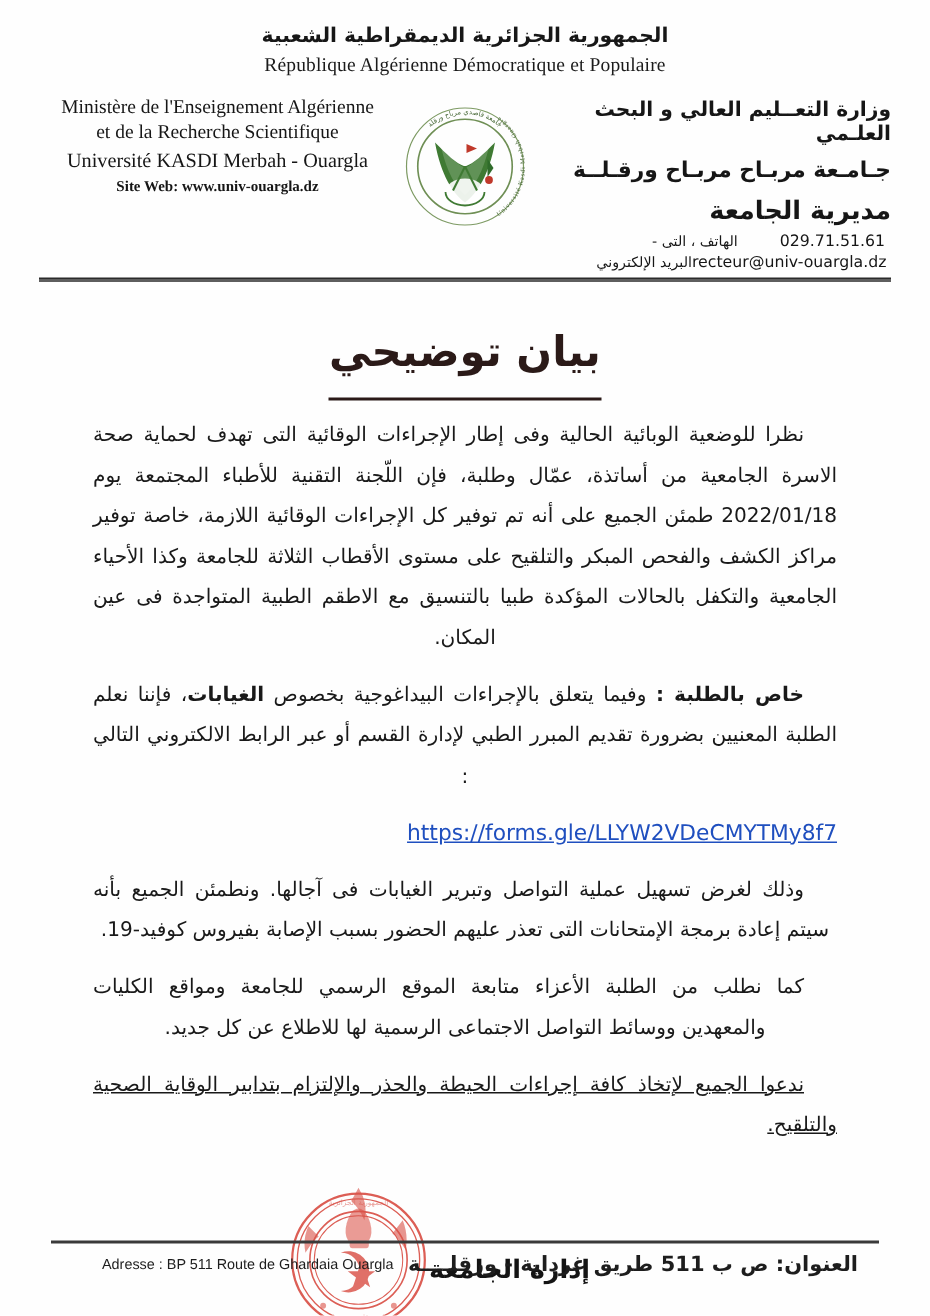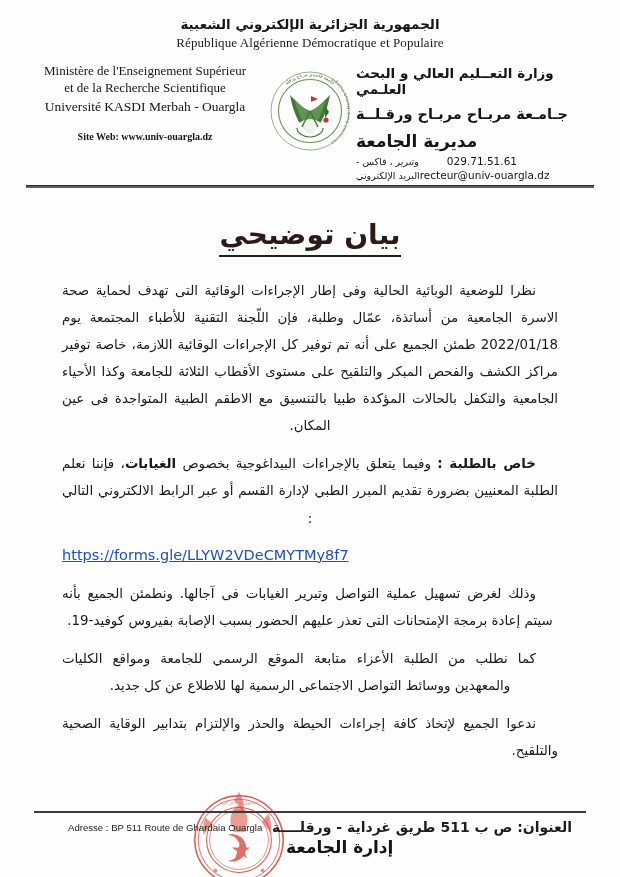--- a/index.html
+++ b/index.html
@@ -72,33 +72,33 @@
   }
   .hdr-left .l4 {
     font-size: 10.5px;
     font-weight: bold;
     margin-top: 3px;
     letter-spacing: 0.2px;
   }
   .hdr-left .l5 {
     font-size: 10px;
     font-weight: bold;
-    margin-top: 14px;
+    margin-top: 2px;
   }
 
   .hdr-logo {
     width: 96px;
     display: flex;
     justify-content: center;
     padding-top: 6px;
   }
 
   .hdr-right {
     width: 250px;
-    text-align: left;
+    text-align: right;
     direction: rtl;
     color: #161616;
     padding-top: 6px;
   }
   .hdr-right .r1 {
     font-size: 13.5px;
     font-weight: bold;
     letter-spacing: 0.6px;
   }
   .hdr-right .r2 {
@@ -144,44 +144,44 @@
   .doc-title {
     text-align: center;
     margin-top: 30px;
     direction: rtl;
   }
   .doc-title span {
     font-size: 28px;
     font-weight: bold;
     color: #2b1a18;
     border-bottom: 2.5px solid #2b1a18;
-    padding-bottom: 4px;
+    padding-bottom: 14px;
     letter-spacing: 1px;
   }
 
   
   .body-wrap {
     direction: rtl;
     margin: 0 62px;
     padding-top: 26px;
     color: #191919;
   }
   .para {
     font-size: 13.4px;
     line-height: 2.02;
     text-align: justify;
     text-align-last: center;
     text-indent: 22px;
     margin: 0 0 11px 0;
   }
-  .para.tight { text-align-last: right; }
+  .para.tight { text-align-last: right; text-decoration: underline; }
   .b { font-weight: bold; }
 
   .link-line {
-    text-align: left;
+    text-align: right;
     margin: 13px 0 16px 0;
     direction: ltr;
   }
   .link-line a {
     font-family: "DejaVu Sans", sans-serif;
     font-size: 14.5px;
     color: #1f4fbf;
     text-decoration: underline;
   }
 
@@ -208,21 +208,21 @@
     width: 118px;
     height: 112px;
     opacity: 0.88;
   }
 
   
   .footer {
     position: absolute;
     left: 34px;
     right: 34px;
-    bottom: 42px;
+    bottom: 26px;
   }
   .rule-bottom {
     height: 1.6px;
     background: #3a3a3a;
     margin-bottom: 6px;
   }
   .footer-row {
     display: flex;
     justify-content: space-between;
     align-items: center;
@@ -240,28 +240,28 @@
     direction: rtl;
     padding-right: 14px;
   }
 </style>
 </head>
 <body>
 
 <div class="page">
 
   <div class="top-national">
-    <div class="ar">الجمهورية الجزائرية الإلكتروني الشعبية</div>
+    <div class="ar">الجمهورية الجزائرية الديمقراطية الشعبية</div>
     <div class="fr">République Algérienne Démocratique et Populaire</div>
   </div>
 
   <div class="header-grid">
 
     <div class="hdr-left">
-      <div class="l1">Ministère de l'Enseignement Supérieur</div>
+      <div class="l1">Ministère de l'Enseignement Algérienne</div>
       <div class="l1">et de la Recherche Scientifique</div>
       <div class="l2">Université KASDI Merbah - Ouargla</div>
       <div class="l5">Site Web: www.univ-ouargla.dz</div>
     </div>
 
     <div class="hdr-logo">
       <svg width="92" height="92" viewBox="0 0 92 92">
         <defs>
           <path id="arcTop" d="M 46,46 m -35,0 a 35,35 0 1,1 70,0" fill="none"></path>
           <path id="arcBot" d="M 46,86 a 40,40 0 1,0 0,-80" fill="none"></path>
@@ -285,21 +285,21 @@
           <textPath href="#arcBot" startOffset="50%" text-anchor="middle">Université Kasdi Merbah Ouargla</textPath>
         </text>
       </svg>
     </div>
 
     <div class="hdr-right">
       <div class="r1">وزارة التعــليم العالي و البحث العلـمي</div>
       <div class="r2">جـامـعة مربـاح مربـاح ورقـلــة</div>
       <div class="r3">مديرية الجامعة</div>
       <div class="r4">
-        <span class="num">029.71.51.61</span><span>وتبرير ، فاكس -</span>
+        <span class="num">029.71.51.61</span><span>الهاتف ، التى -</span>
       </div>
       <div class="r5">
         <span class="mail">recteur@univ-ouargla.dz</span><span>البريد الإلكتروني</span>
       </div>
     </div>
   </div>
 
   <div class="rule-top"></div>
 
   <div class="doc-title">

